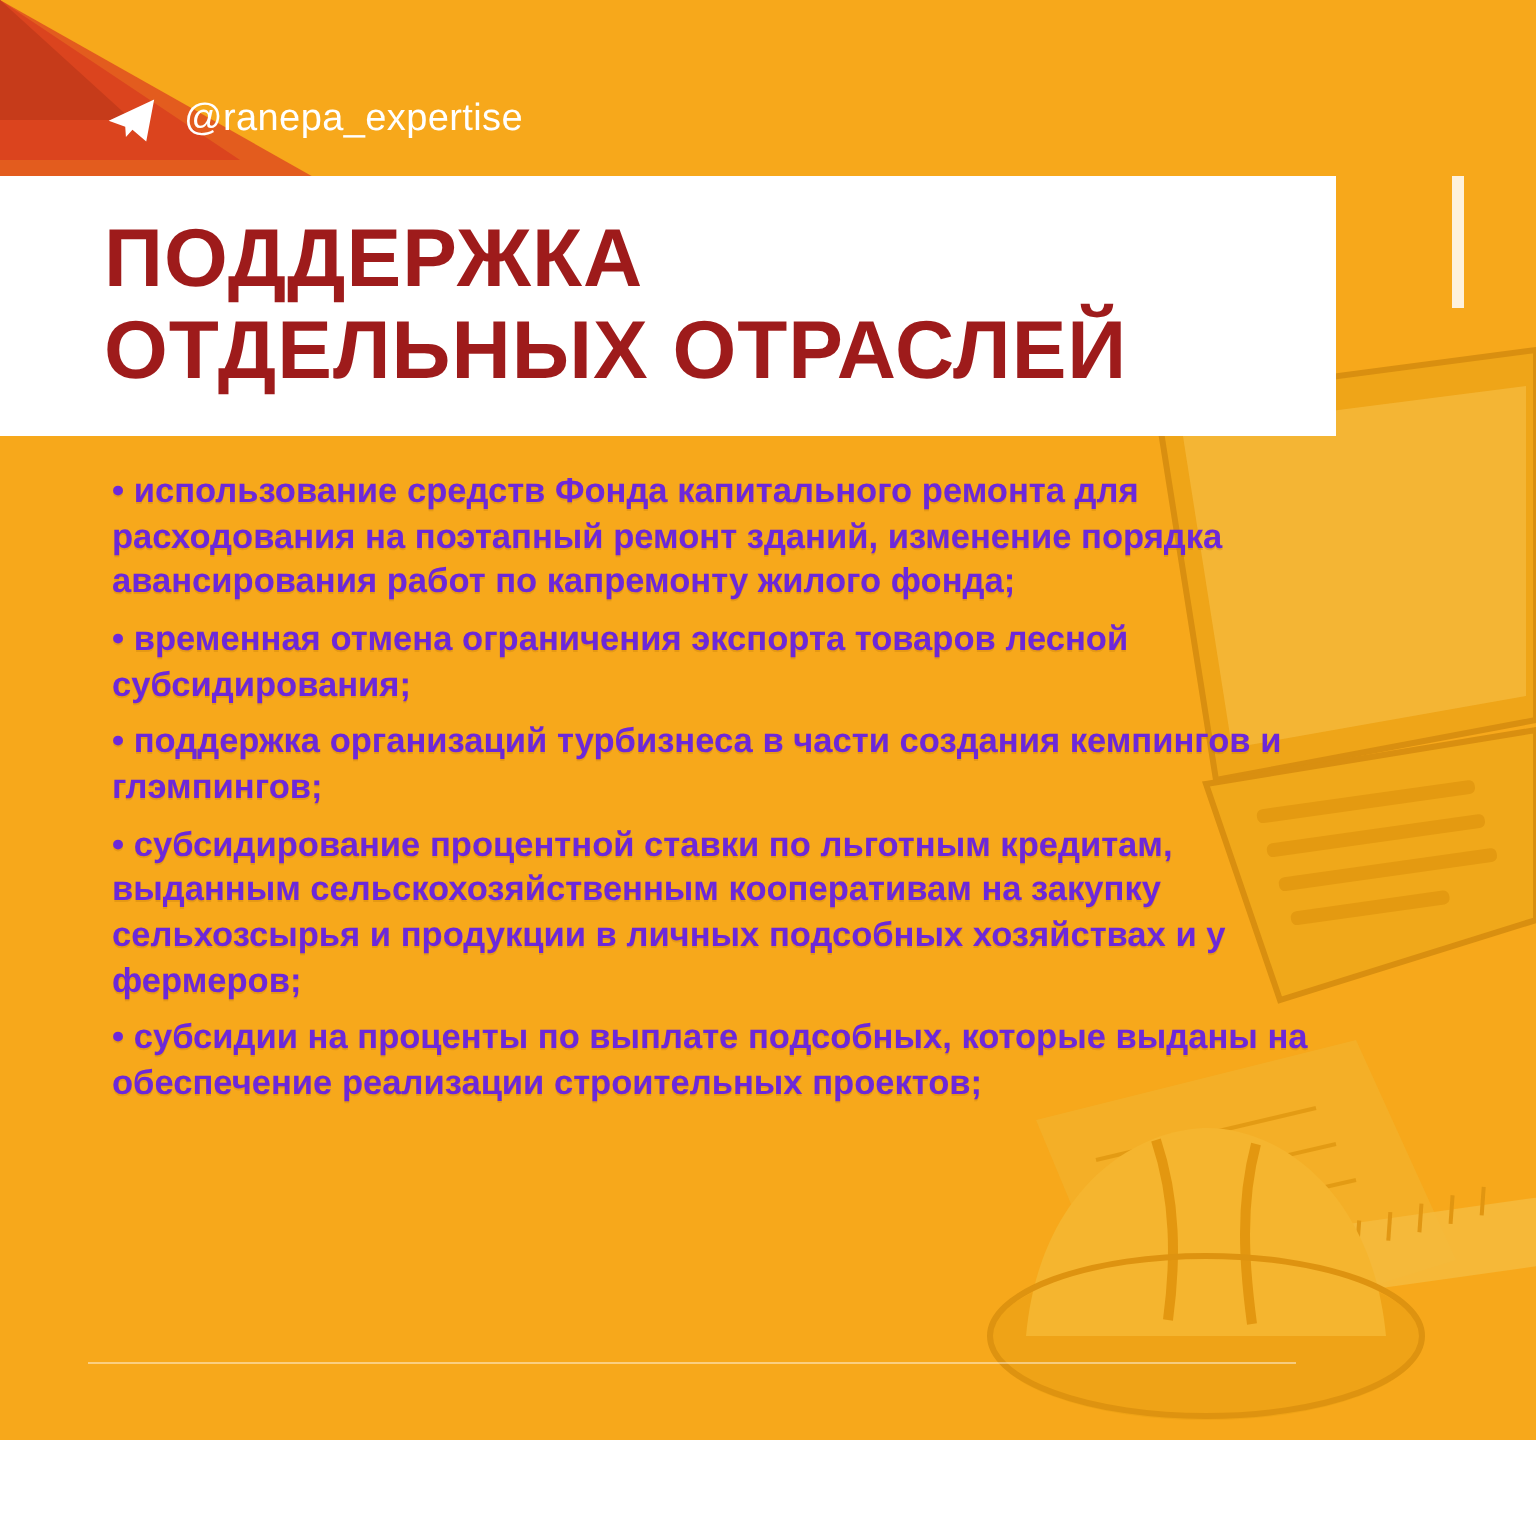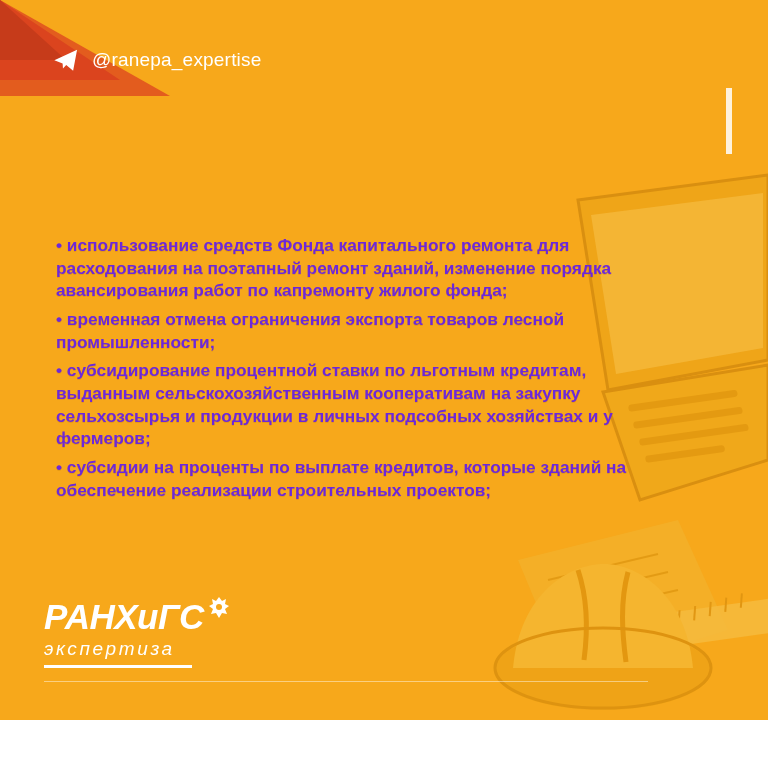--- a/index.html
+++ b/index.html
@@ -195,36 +195,30 @@
   </svg>
 
   <div class="handle">
     <svg class="tg-icon" viewBox="0 0 24 24">
       <path d="M2 12.3 L21.5 3.2 L18.1 21.2 L12.2 16.2 L9.4 19.3 L9.1 14.9 Z" fill="#ffffff"></path>
       <path d="M9.4 19.3 L9.1 14.9 L18.6 6.6 L9.1 14.9 Z" fill="#d9d9d9"></path>
     </svg>
     <span>@ranepa_expertise</span>
   </div>
 
+  <div class="title-panel">
+    <div class="title-line">ПОДДЕРЖКА</div>
+    <div class="title-line">ОТДЕЛЬНЫХ ОТРАСЛЕЙ</div>
+  </div>
   <div class="tick"></div>
 
   <div class="content">
     <div class="bullet">использование средств Фонда капитального ремонта для расходования на поэтапный ремонт зданий, изменение порядка авансирования работ по капремонту жилого фонда;</div>
-    <div class="bullet">временная отмена ограничения экспорта товаров лесной промышленности;</div>
+    <div class="bullet">временная отмена ограничения экспорта товаров лесной субсидирования;</div>
+    <div class="bullet">поддержка организаций турбизнеса в части создания кемпингов и глэмпингов;</div>
     <div class="bullet">субсидирование процентной ставки по льготным кредитам, выданным сельскохозяйственным кооперативам на закупку сельхозсырья и продукции в личных подсобных хозяйствах и у фермеров;</div>
-    <div class="bullet">субсидии на проценты по выплате кредитов, которые зданий на обеспечение реализации строительных проектов;</div>
+    <div class="bullet">субсидии на проценты по выплате подсобных, которые выданы на обеспечение реализации строительных проектов;</div>
   </div>
 
   <div class="baseline"></div>
 
-  <div class="footer">
-    <div class="logo-row">
-      <div class="logo-main">РАНХиГС</div>
-      <svg class="crest" viewBox="0 0 26 30">
-        <path d="M13 2 L16 6 L20 4 L19 9 L23 11 L19 14 L21 19 L16 18 L13 23 L10 18 L5 19 L7 14 L3 11 L7 9 L6 4 L10 6 Z" fill="#ffffff"></path>
-        <circle cx="13" cy="12" r="3" fill="#F7A81B"></circle>
-      </svg>
-    </div>
-    <div class="logo-sub">экспертиза</div>
-    <div class="logo-rule"></div>
-  </div>
 
 </div>
 
 </body></html>

